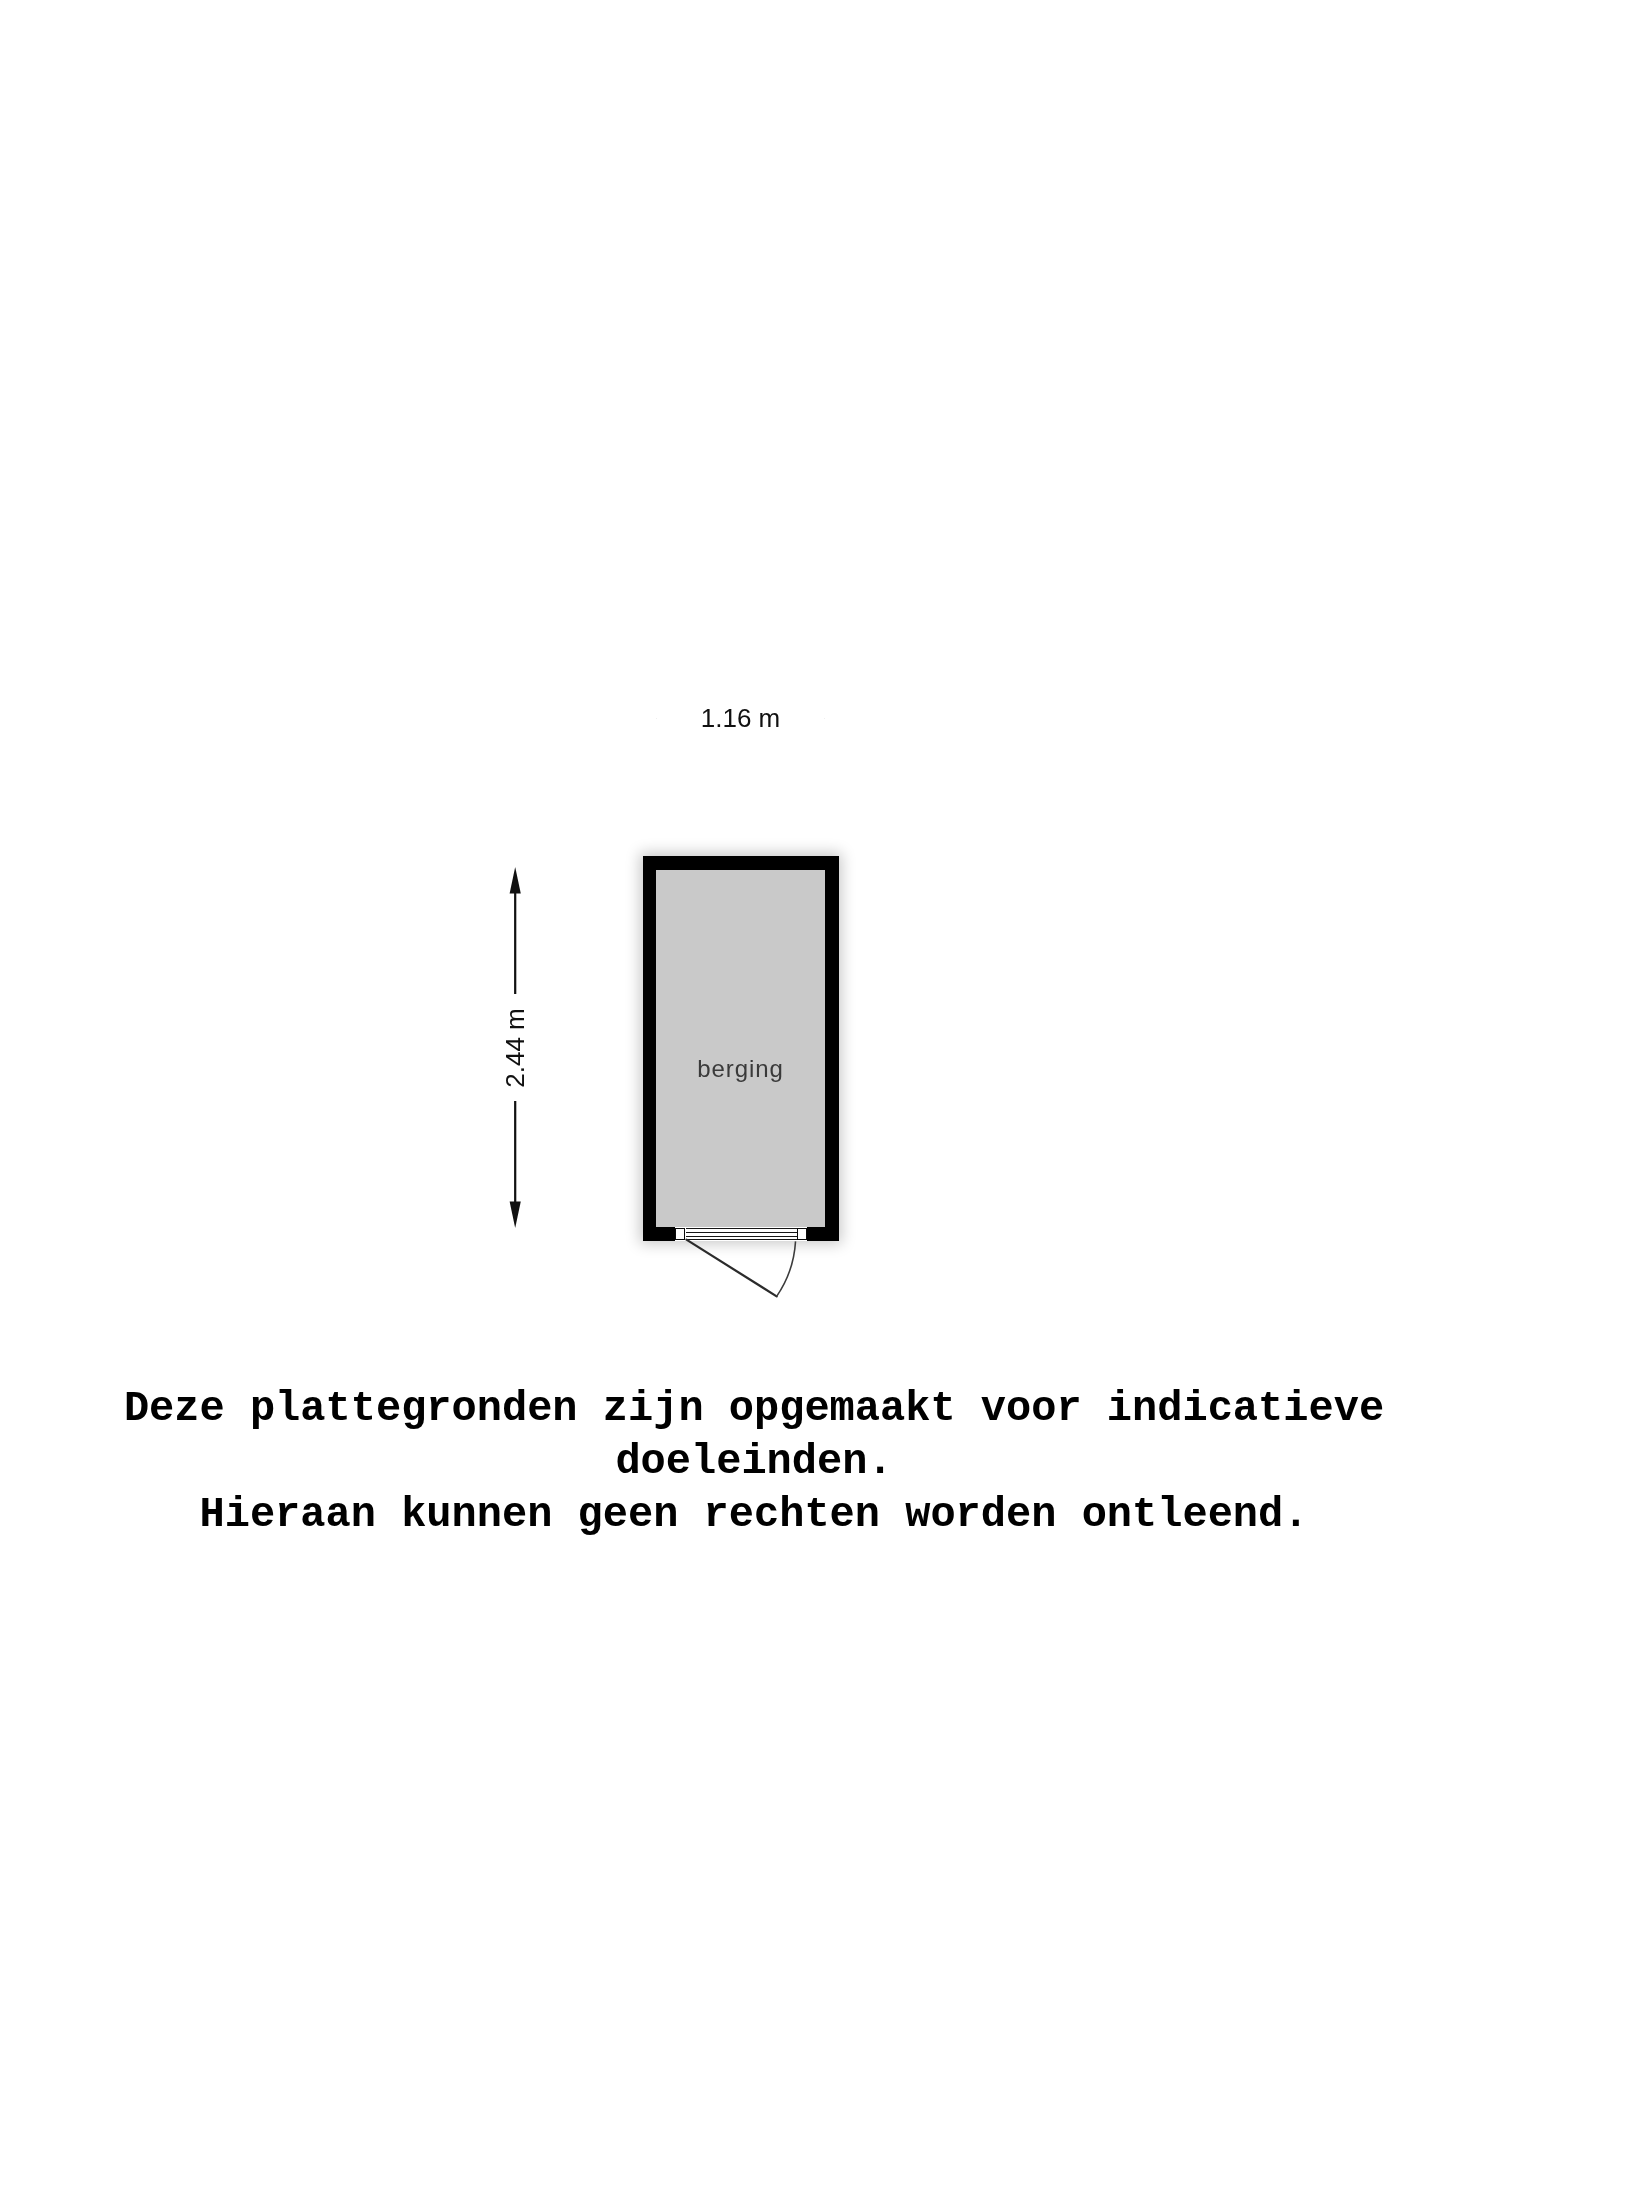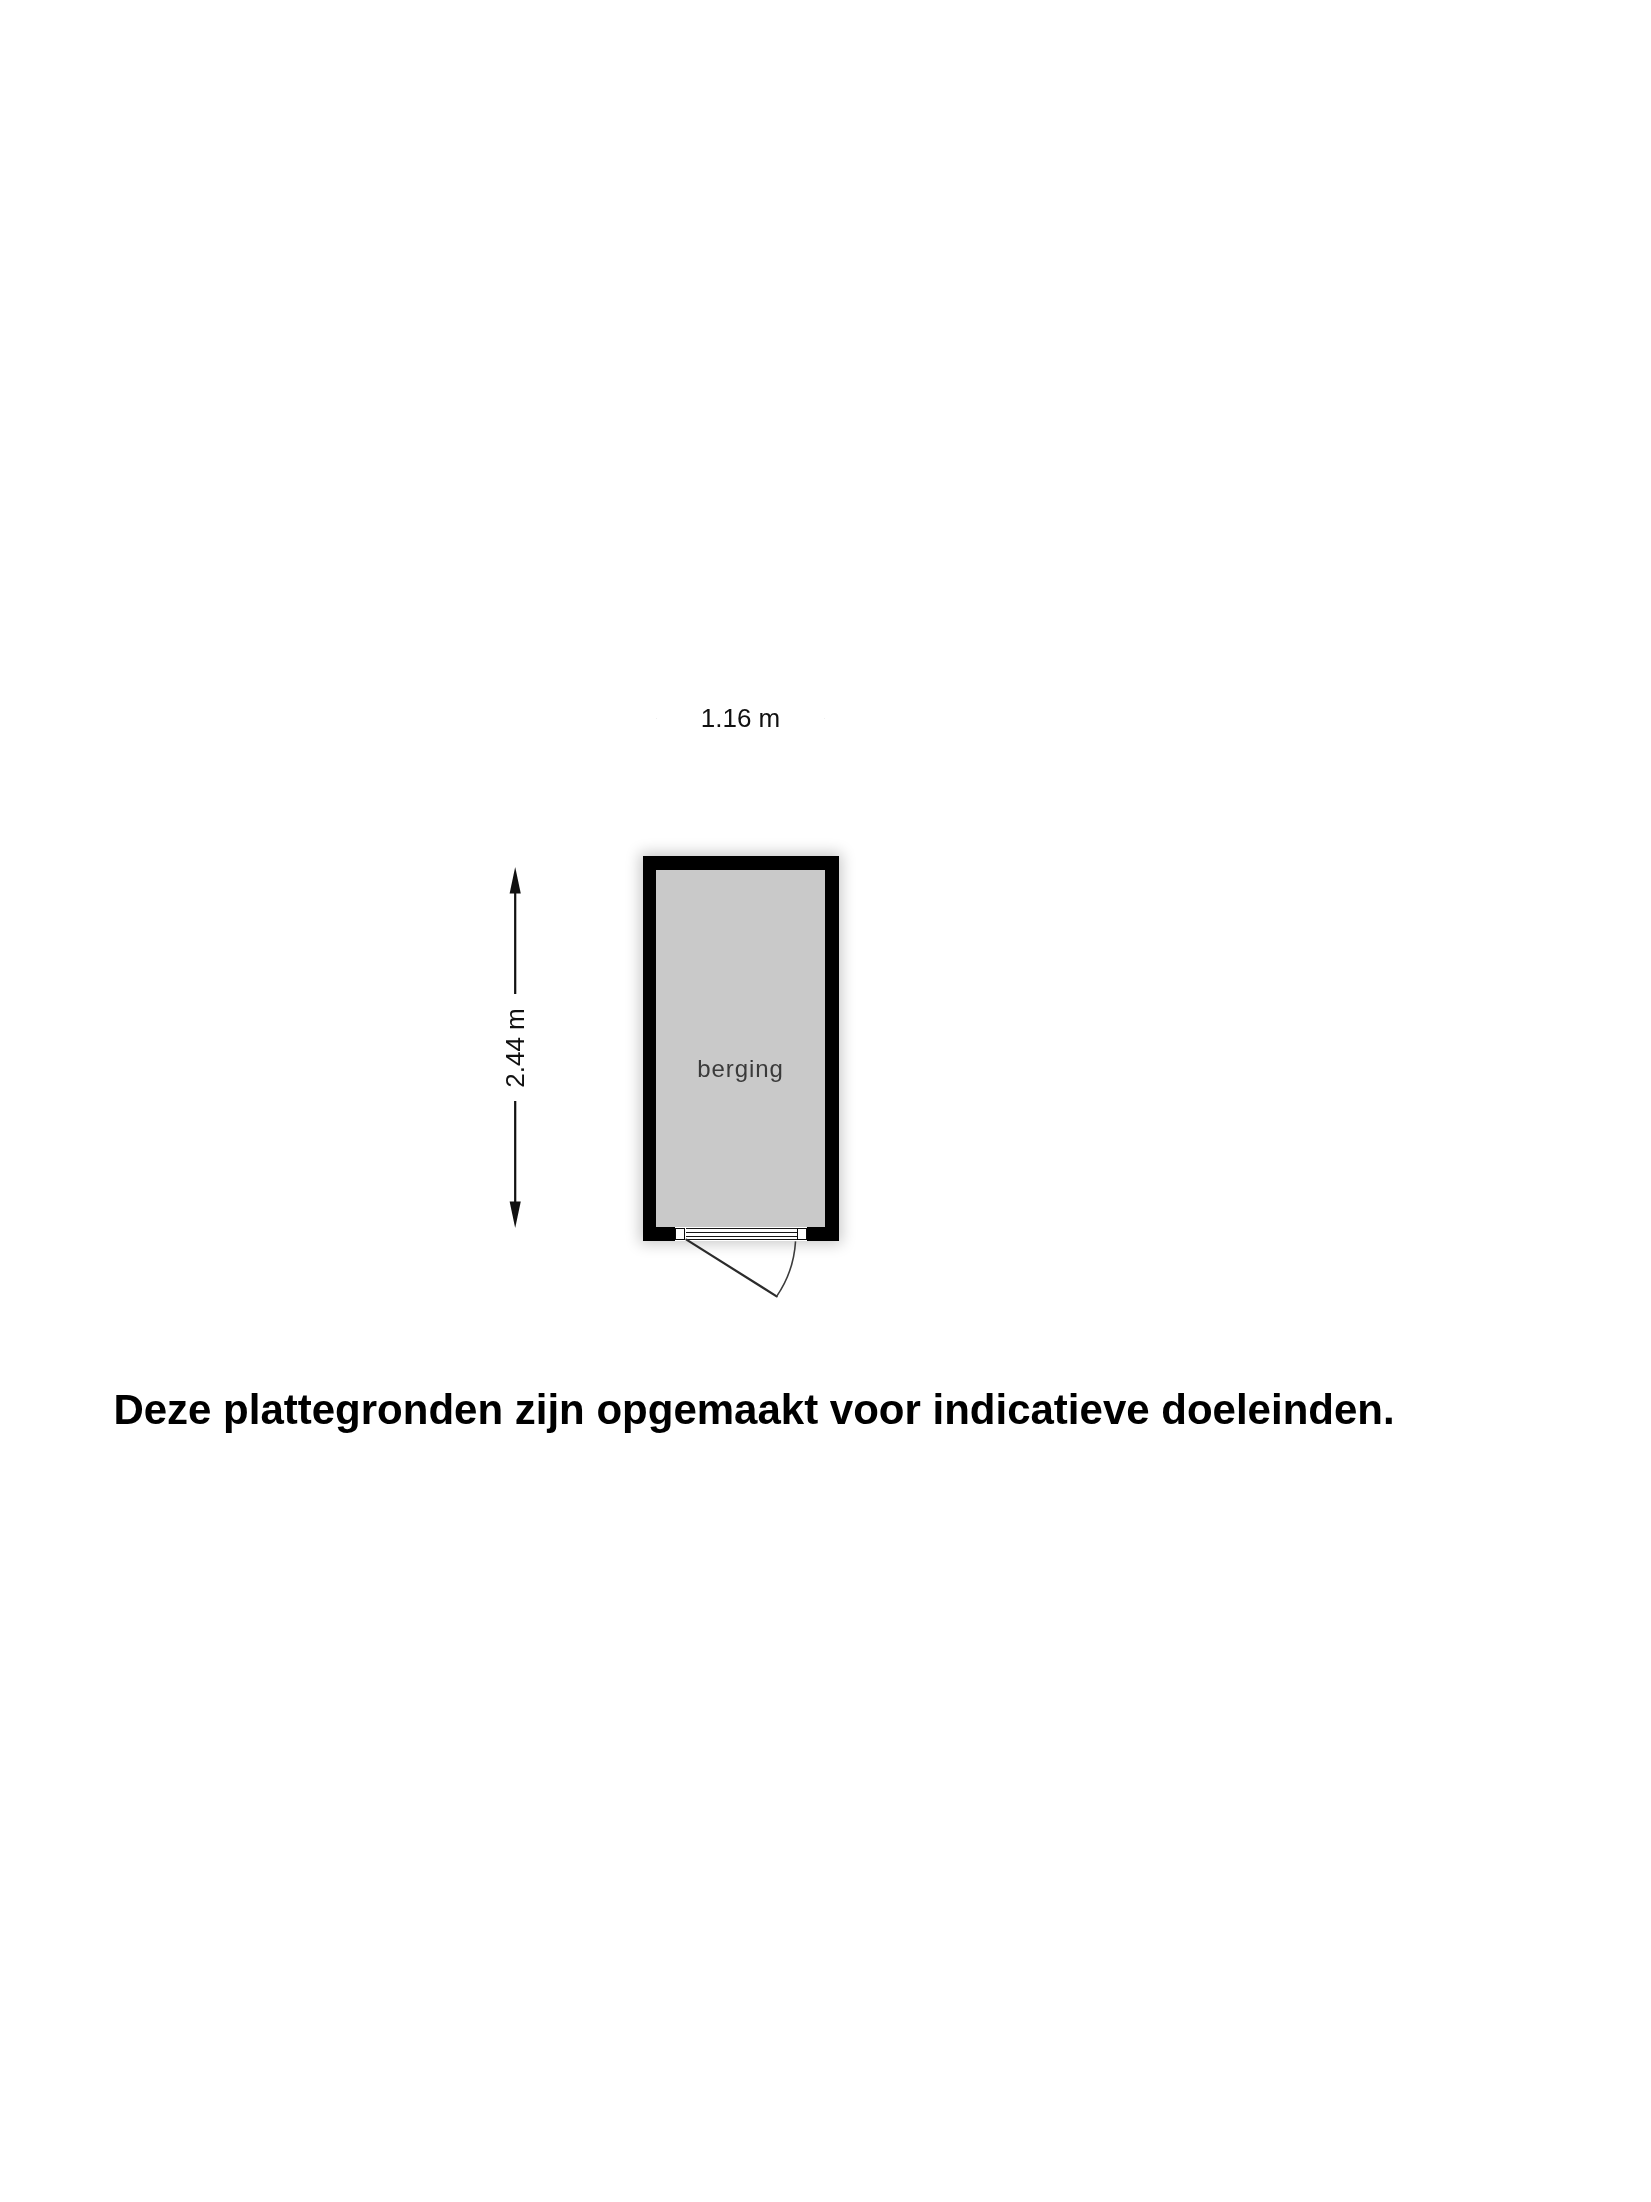--- a/index.html
+++ b/index.html
@@ -67,21 +67,21 @@
   }
   .v-label-box .dim-text{
     transform:rotate(-90deg);white-space:nowrap;line-height:26px;
   }
   .arrow-svg{display:block;}
 
   
   .disclaimer{
     position:absolute;left:0;top:1383px;width:1508px;
     text-align:center;font-weight:bold;font-size:42px;line-height:53px;
-    color:#000;letter-spacing:0px;
+    color:#000;letter-spacing:0px;font-family:Liberation Mono, monospace;
   }
 </style>
 </head>
 <body>
 
 <div id="canvas">
 
   <div class="dim dim-h">
     <svg class="arrow-svg" width="41" height="22.4" viewBox="0 0 48 26">
       <polygon points="0,13 31,6.5 31,19.5" fill="#111"></polygon>
@@ -117,16 +117,17 @@
   <div class="door-sill"></div>
   <div class="door-post left"></div>
   <div class="door-post right"></div>
   <svg class="door-swing" viewBox="780 1430 170 95">
     <line x1="798" y1="1441" x2="903" y2="1507" stroke="#2b2b2b" stroke-width="2.6" stroke-linecap="round"></line>
     <path d="M 925 1443 A 126 126 0 0 1 903 1507" fill="none" stroke="#3c3c3c" stroke-width="1.8"></path>
   </svg>
 
   <div class="disclaimer">
     <div>Deze plattegronden zijn opgemaakt voor indicatieve doeleinden.</div>
+    <div>Hieraan kunnen geen rechten worden ontleend.</div>
   </div>
 
 </div>
 
 
 </body></html>

